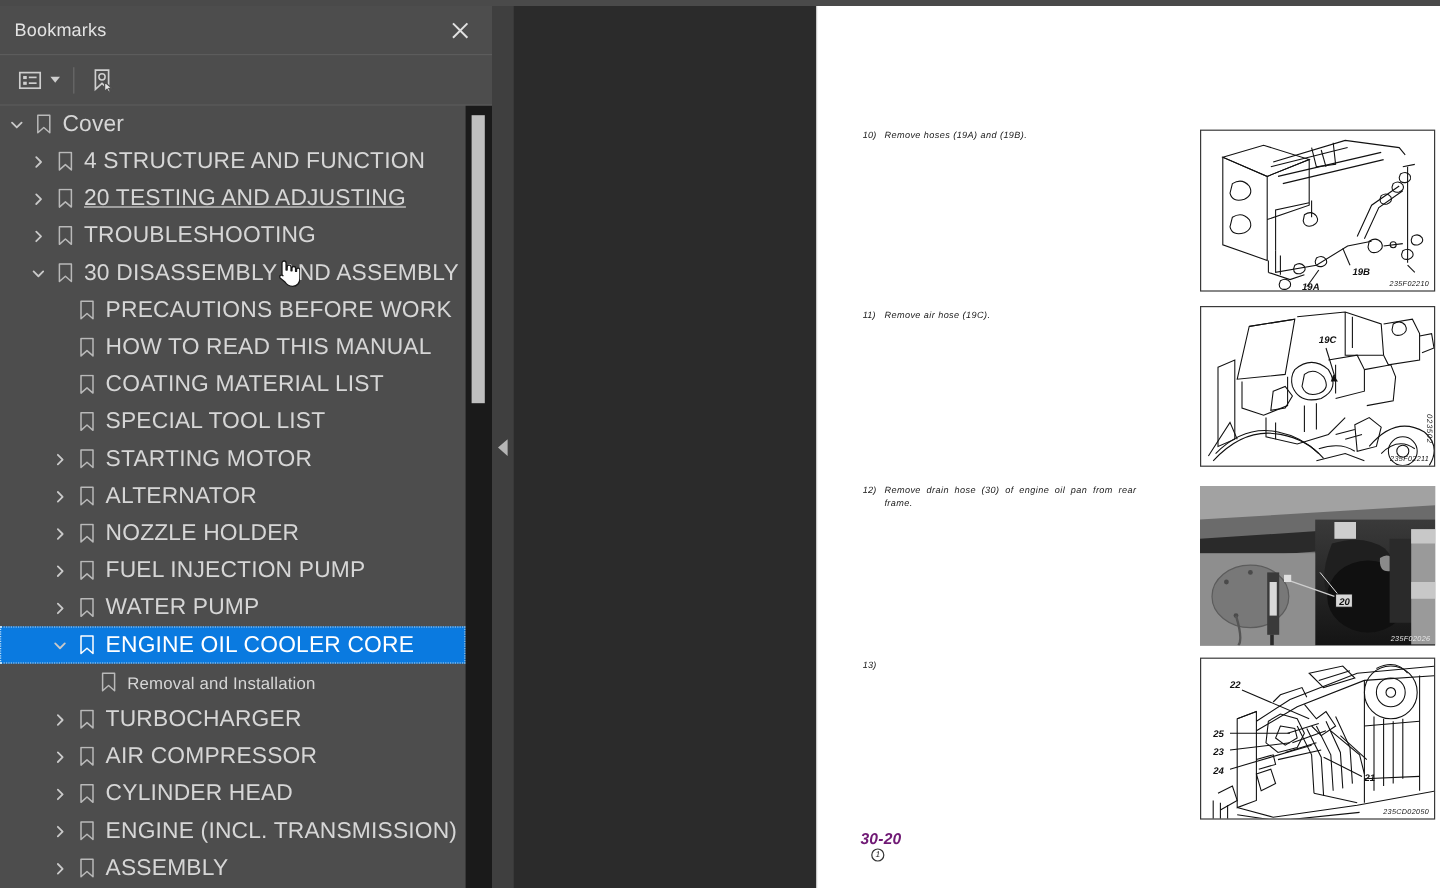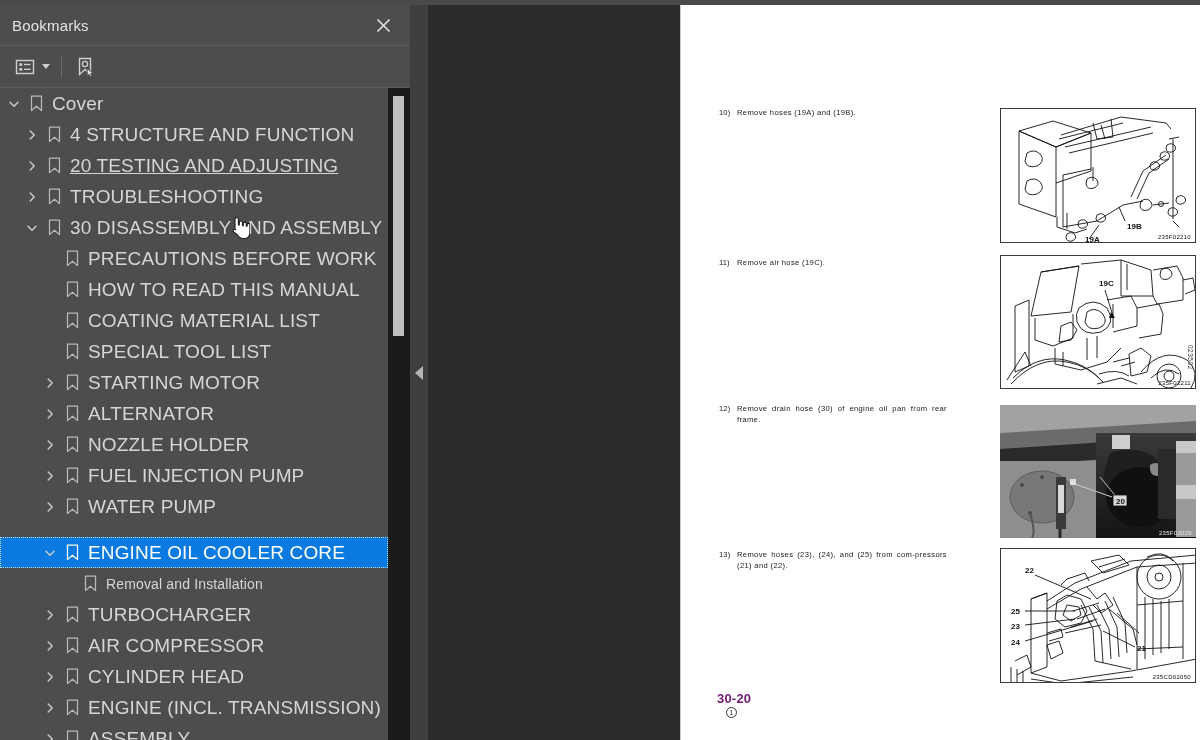--- a/index.html
+++ b/index.html
@@ -76,21 +76,21 @@
   .bmicon {
     width: 16px; height: 18px; flex: 0 0 16px;
     margin-left: 6px; margin-right: 8px;
     display: flex; align-items: center; justify-content: center;
   }
   .nlabel {
     color: #d6d6d6; font-size: 19px; letter-spacing: .15px;
   }
   .node.hovered .nlabel { text-decoration: underline; }
   .node.selected {
-    background: #0a7ae0; width: 388px; margin-top: 15px;
+    background: #0a7ae0; width: 388px;
   }
   .node.selected .nlabel { color: #ffffff; }
   .node.selected .sel-outline {
     position: absolute; left: 0; top: 0; right: 0; bottom: 0;
     border: 1px dotted #b9dcf7; pointer-events: none;
   }
 
   .lvl0 { padding-left: 6px; }
   .lvl1 { padding-left: 24px; }
   .lvl2 { padding-left: 42px; }
@@ -123,21 +123,21 @@
   .split-arrow {
     width: 0; height: 0;
     border-top: 7px solid transparent; border-bottom: 7px solid transparent;
     border-right: 8px solid #b5b5b5;
     cursor: pointer;
   }
 
   
   .viewer {
     position: absolute; left: 428px; top: 5px; width: 772px; height: 735px;
-    background: #2b2b2b; overflow: hidden;
+    background: #2b2b2b; overflow: hidden; font-style: italic;
   }
   .page {
     position: absolute; left: 252px; top: 0; width: 520px; height: 735px;
     background: #ffffff;
     border-left: 1px solid #c8c8c8;
   }
 
   
   .step {
     position: absolute; display: flex; left: 38px; width: 468px;
@@ -646,21 +646,20 @@
           <path d="M176 80 L196 80 L196 94 L176 94 Z" fill="#c8c8c8"></path>
           <path d="M100 72 L118 94" stroke="#e8e8e8" stroke-width=".8"></path>
           <rect x="113" y="90" width="14" height="11" fill="#d8d8d8" stroke="#111" stroke-width=".8"></rect>
           <text x="116" y="99" font-family="Liberation Sans, sans-serif" font-size="8" font-weight="bold" fill="#111">20</text>
         </svg>
         <span class="figcode">235F02026</span>
       </div>
 
       <div class="step" style="top:544px;">
         <span class="step-num">13)</span>
-        <span class="step-txt">Remove hoses (23), (24), and (25) from com-pressors (21) and (22).</span>
       </div>
       <div class="fig" style="top:543px; width:196px; height:135px;">
         <svg width="196" height="135" viewBox="0 0 196 135">
           <g stroke="#111" fill="none" stroke-width=".9">
             <path d="M46 44 L46 118 L30 124 L30 50 Z"></path>
             <path d="M30 50 L46 44"></path>
             <path d="M46 52 L74 34 L130 12 L196 6"></path>
             <path d="M46 60 L80 40 L136 18 L196 14"></path>
             <path d="M90 12 L118 6 L128 16 L102 24 Z"></path>
             <path d="M98 18 L124 10"></path>

